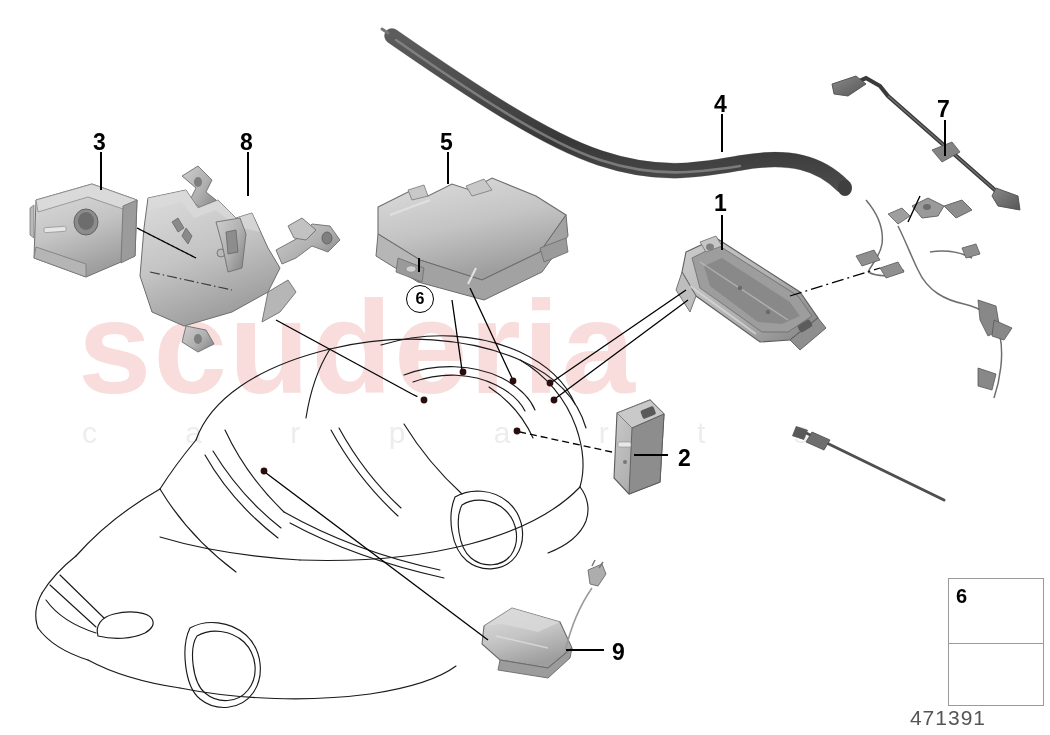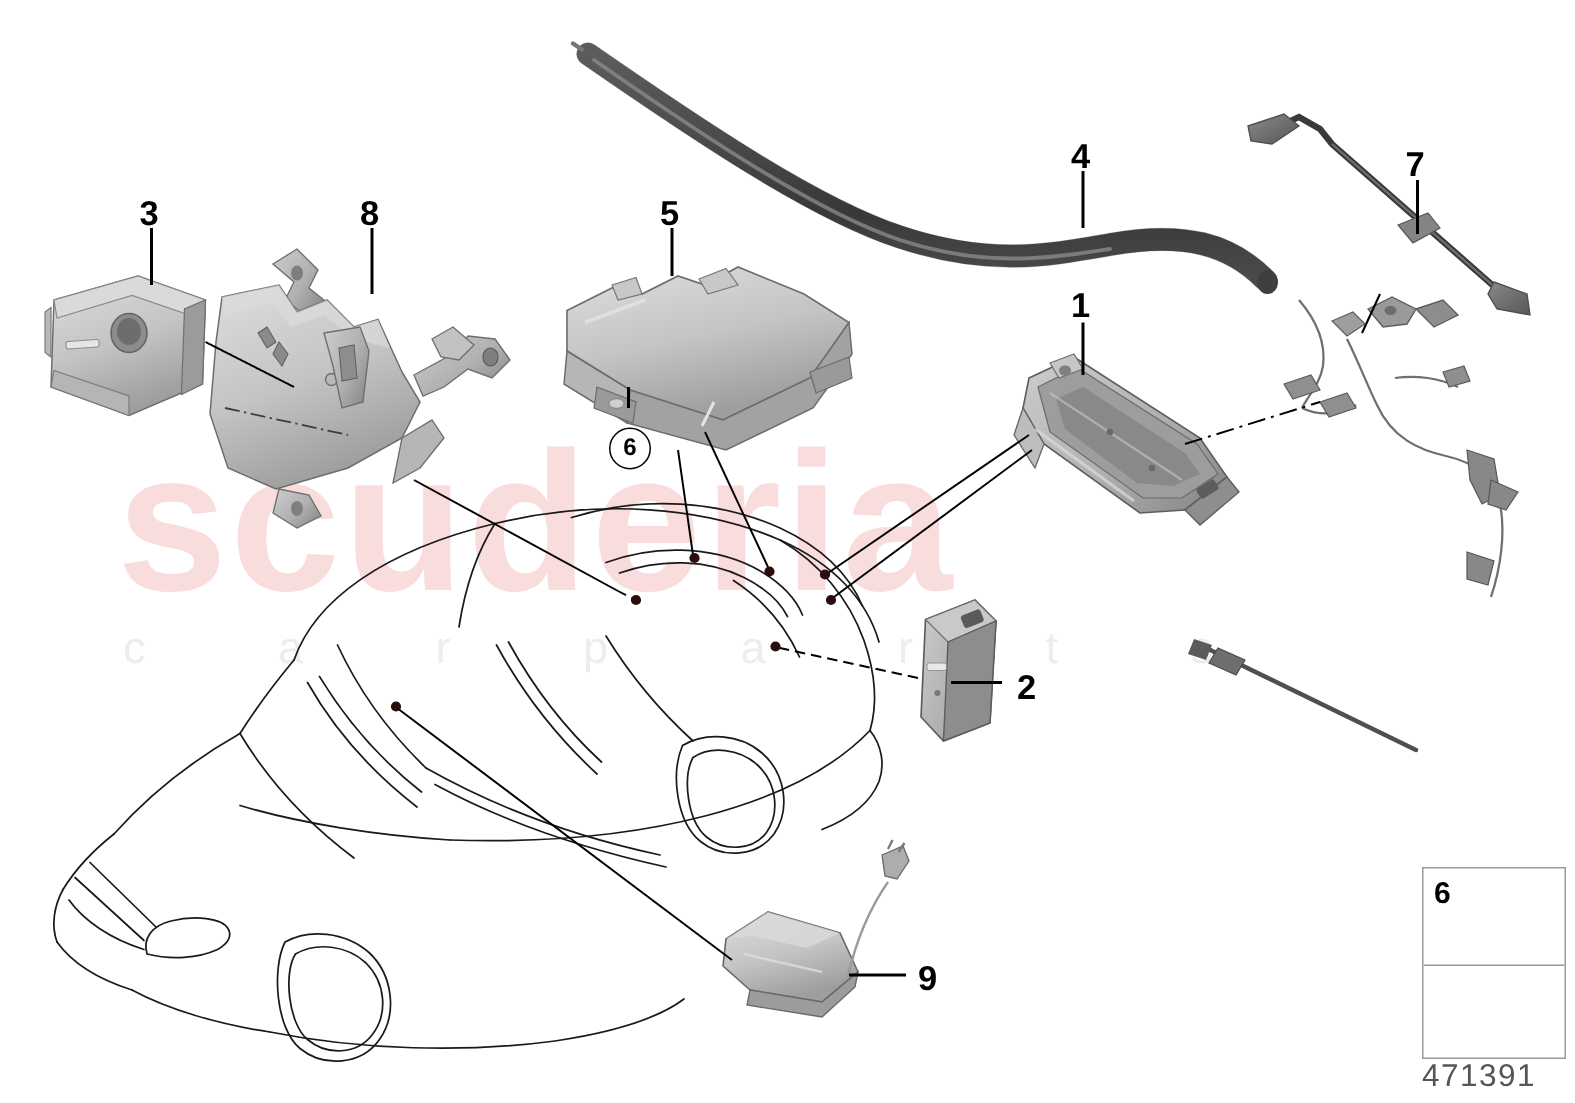--- a/index.html
+++ b/index.html
@@ -18,21 +18,21 @@
   .circnum{position:absolute;width:26px;height:26px;border:1.6px solid #000;
      border-radius:50%;background:#fff;color:#000;font-size:16px;font-weight:700;
      display:flex;align-items:center;justify-content:center;
      font-family:"Liberation Sans",sans-serif;}
   #legend{position:absolute;left:948px;top:578px;width:94px;height:126px;
      border:1.4px solid #9a9a9a;background:#fff;}
   #legend .cellTop{position:relative;height:64px;border-bottom:1.4px solid #9a9a9a;}
   #legend .cellBot{position:relative;height:60px;}
   #legend .lgnum{position:absolute;left:7px;top:6px;font-size:20px;font-weight:700;
      color:#000;font-family:"Liberation Sans",sans-serif;}
-  #diagnum{position:absolute;left:948px;top:706px;width:94px;text-align:left;
+  #diagnum{position:absolute;left:892px;top:706px;width:94px;text-align:right;
      font-size:21px;color:#555;letter-spacing:1px;font-family:"Liberation Sans",sans-serif;}
 </style>
 </head>
 <body>
 
 <div id="stage">
 
   <svg class="layer" id="checker-layer" viewBox="0 0 1050 735">
     <defs>
       <clipPath id="checkClip">

